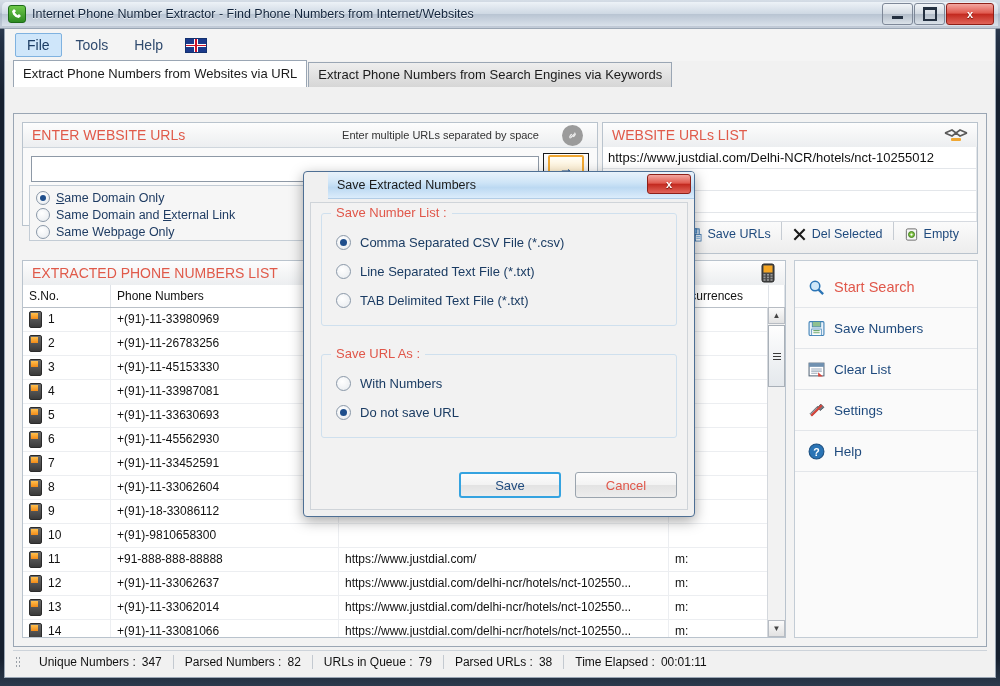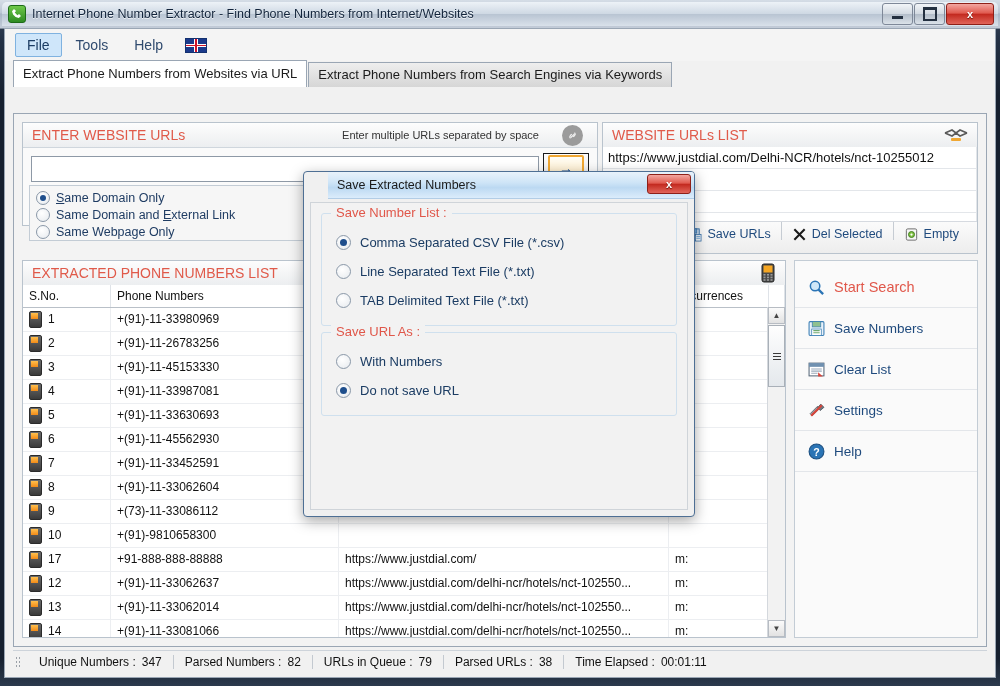--- a/index.html
+++ b/index.html
@@ -292,21 +292,21 @@
     border:1px solid #8e2018;color:#fff;font-size:11px;font-weight:bold;
     display:flex;align-items:center;justify-content:center;text-shadow:0 1px 1px #6d1109;
     box-sizing:border-box;
   }
   .dlg-body{
     position:absolute;left:6px;right:6px;top:30px;bottom:6px;
     background:#f2f2f2;border:1px solid #cfd4d9;box-sizing:border-box;padding:10px;
   }
   .fieldset{
     border:1px solid #cfe0ee;border-radius:3px;
-    position:relative;margin-bottom:6px;padding:14px 0 10px 0;
+    position:relative;margin-bottom:28px;padding:14px 0 10px 0;
   }
   .legend{
     position:absolute;top:-9px;left:9px;background:#f2f2f2;padding:0 5px;
     color:#e0574a;font-size:13px;
   }
   .opt{
     display:flex;align-items:center;height:29px;padding-left:14px;
     font-size:13px;color:#1b3c63;
   }
   .opt .radio{width:13px;height:13px;margin-right:9px;}
@@ -549,39 +549,39 @@
                 <div class="c2">+(91)-11-33062604</div>
                 <div class="c3"></div>
                 <div class="c4"></div>
                 <div class="c5"></div>
               </div>
               <div class="grow">
                 <div class="c1 snocell">
                   <span class="phone-ico"></span>
                   <span>9</span>
                 </div>
-                <div class="c2">+(73)-11-33086112</div>
+                <div class="c2">+(91)-18-33086112</div>
                 <div class="c3"></div>
                 <div class="c4"></div>
                 <div class="c5"></div>
               </div>
               <div class="grow">
                 <div class="c1 snocell">
                   <span class="phone-ico"></span>
                   <span>10</span>
                 </div>
                 <div class="c2">+(91)-9810658300</div>
                 <div class="c3"></div>
                 <div class="c4"></div>
                 <div class="c5"></div>
               </div>
               <div class="grow">
                 <div class="c1 snocell">
                   <span class="phone-ico"></span>
-                  <span>17</span>
+                  <span>11</span>
                 </div>
                 <div class="c2">+91-888-888-88888</div>
                 <div class="c3">https://www.justdial.com/</div>
                 <div class="c4">m:</div>
                 <div class="c5"></div>
               </div>
               <div class="grow">
                 <div class="c1 snocell">
                   <span class="phone-ico"></span>
                   <span>12</span>
@@ -723,16 +723,20 @@
         <div class="opt">
           <span class="radio"></span>
           <span>With Numbers</span>
         </div>
         <div class="opt">
           <span class="radio on"></span>
           <span>Do not save URL</span>
         </div>
       </div>
 
+      <div class="dlg-buttons">
+        <span class="dbtn default">Save</span>
+        <span class="dbtn cancel">Cancel</span>
+      </div>
     </div>
   </div>
 
 </div>
 
 </body></html>

